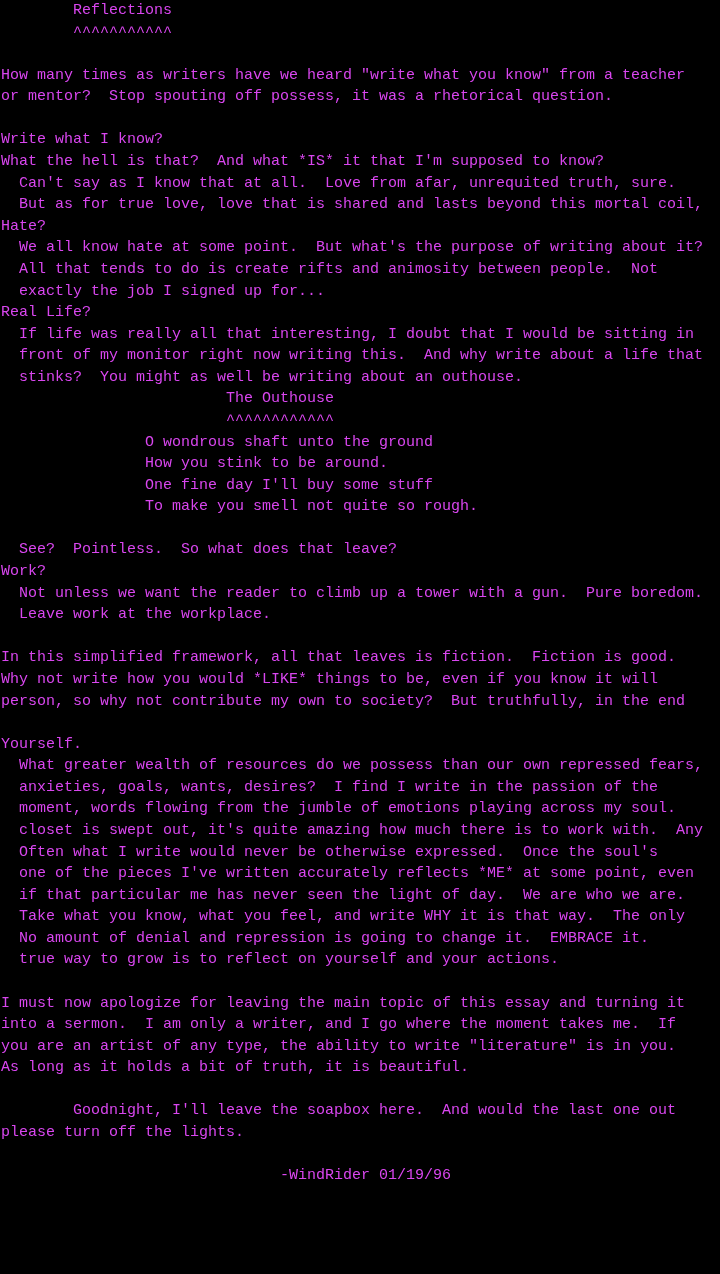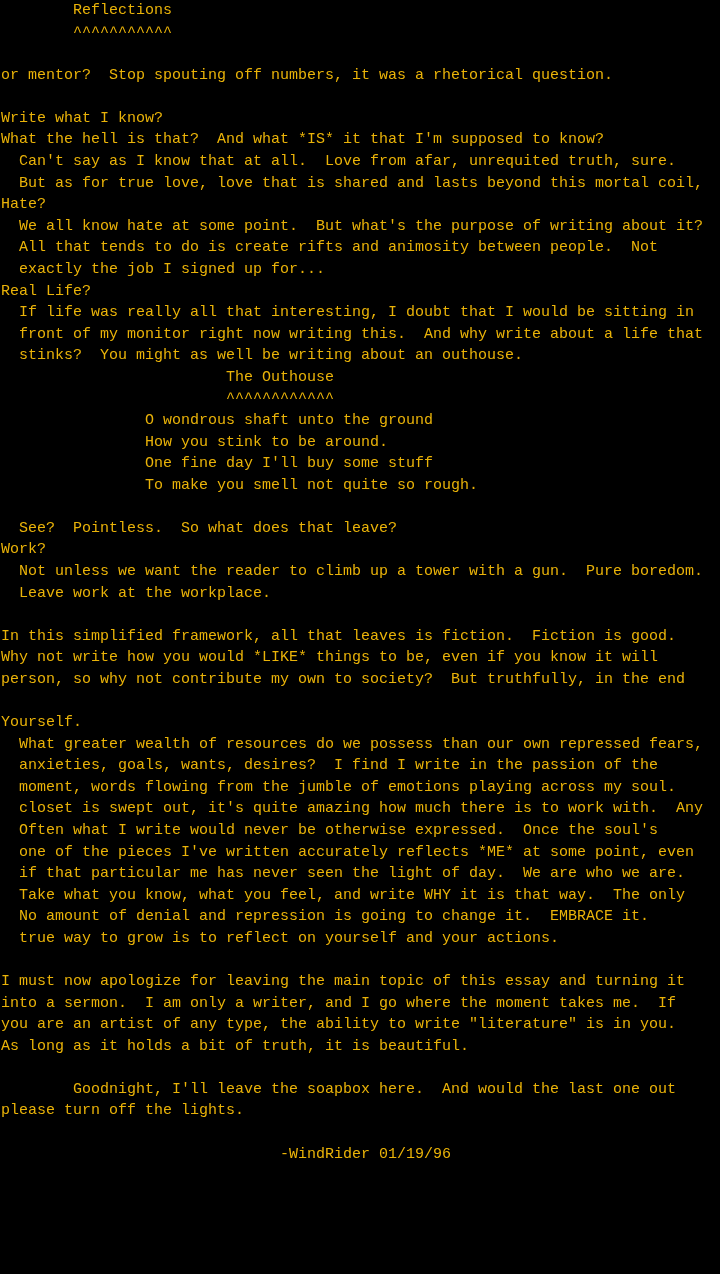--- a/index.html
+++ b/index.html
@@ -18,34 +18,35 @@
   }
   .textblock {
     width: 719px;
     height: 1274px;
   }
   .r {
     height: 21.593px;
     line-height: 21.593px;
     font-family: "Liberation Mono", "DejaVu Sans Mono", monospace;
     font-size: 15px;
-    color: #eab308;
+    color: #d946ef;
     white-space: pre;
     overflow: hidden;
   }
 </style>
 </head>
 <body>
 
 <div class="screen">
   <div class="textblock">
     <div class="r">        Reflections</div>
     <div class="r">        ^^^^^^^^^^^</div>
     <div class="r"></div>
-    <div class="r">or mentor?  Stop spouting off numbers, it was a rhetorical question.</div>
+    <div class="r">How many times as writers have we heard "write what you know" from a teacher</div>
+    <div class="r">or mentor?  Stop spouting off possess, it was a rhetorical question.</div>
     <div class="r"></div>
     <div class="r">Write what I know?</div>
     <div class="r">What the hell is that?  And what *IS* it that I'm supposed to know?</div>
     <div class="r">  Can't say as I know that at all.  Love from afar, unrequited truth, sure.</div>
     <div class="r">  But as for true love, love that is shared and lasts beyond this mortal coil,</div>
     <div class="r">Hate?</div>
     <div class="r">  We all know hate at some point.  But what's the purpose of writing about it?</div>
     <div class="r">  All that tends to do is create rifts and animosity between people.  Not</div>
     <div class="r">  exactly the job I signed up for...</div>
     <div class="r">Real Life?</div>

